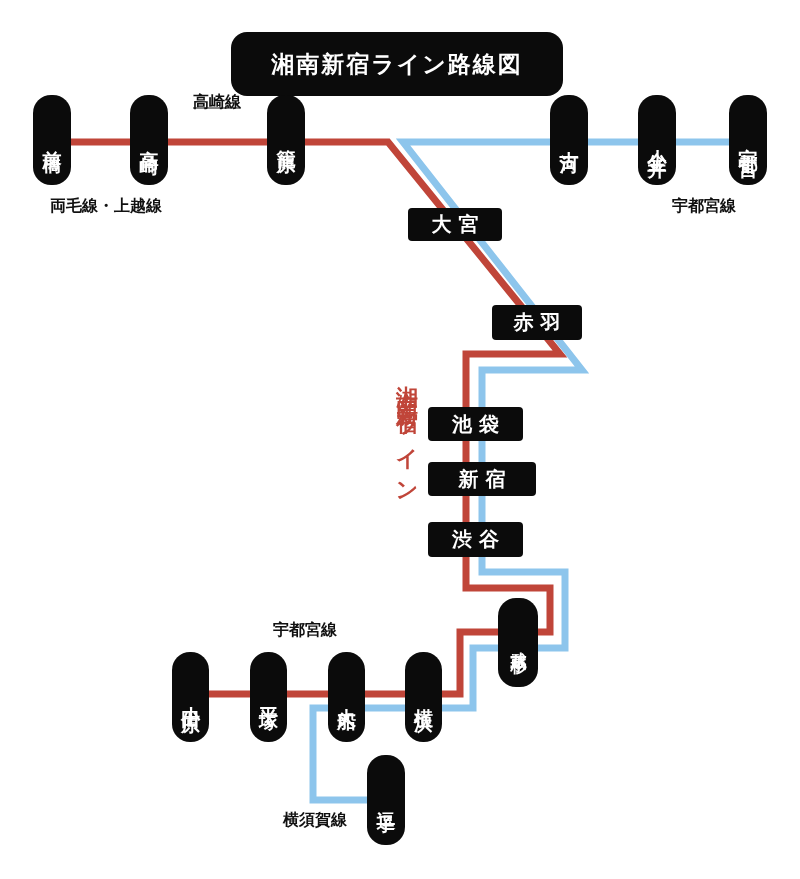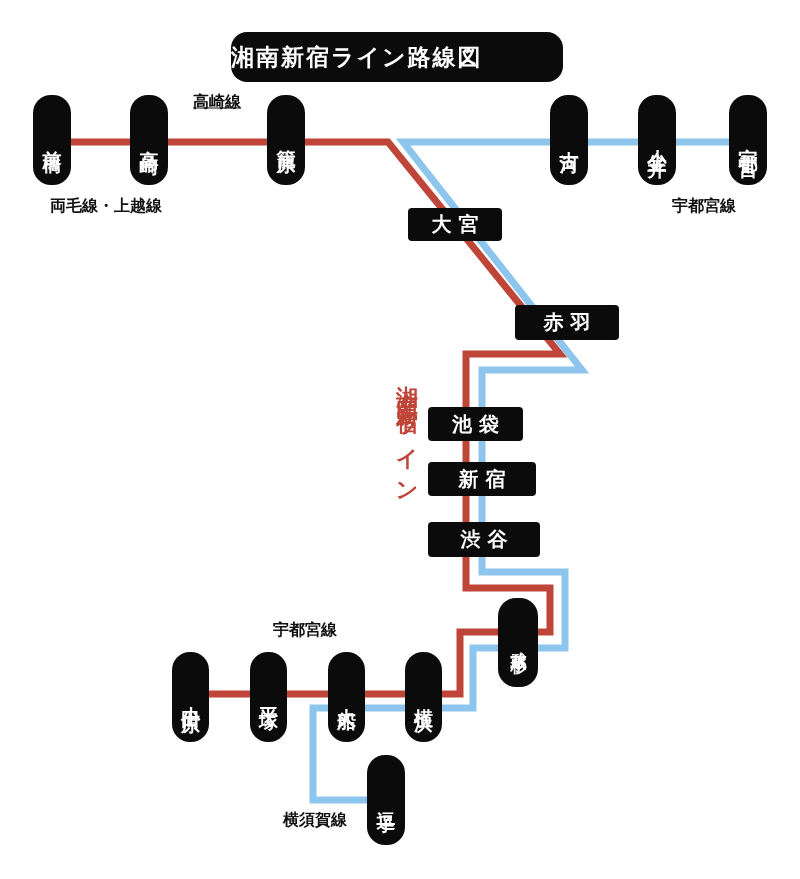--- a/index.html
+++ b/index.html
@@ -12,26 +12,26 @@
     font-family: "Liberation Sans", "DejaVu Sans", sans-serif;
   }
   .route-svg {
     position: absolute;
     left: 0; top: 0;
     width: 800px; height: 879px;
   }
   .title-box {
     position: absolute;
     left: 231px; top: 32px;
-    width: 332px; height: 50px;
+    width: 332px; height: 64px;
     background: var(--station-bg, #0b0b0b);
     border-radius: 16px;
     display: flex;
     align-items: center;
-    justify-content: flex-start;
+    justify-content: center;
     color: var(--station-text, #ffffff);
     font-size: 23px;
     font-weight: bold;
     letter-spacing: 2px;
   }
   .station {
     position: absolute;
     background: var(--station-bg, #0b0b0b);
     color: var(--station-text, #ffffff);
     display: flex;
@@ -115,30 +115,30 @@
       </div>
       <div class="station v" style="left: 638px; top: 95px; width: 38px; height: 90px;">
         <span>小金井</span>
       </div>
       <div class="station v" style="left: 729px; top: 95px; width: 38px; height: 90px;">
         <span>宇都宮</span>
       </div>
       <div class="station h" style="left: 408px; top: 208px; width: 94px; height: 33px;">
         <span>大宮</span>
       </div>
-      <div class="station h" style="left: 515px; top: 305px; width: 104px; height: 35px;">
+      <div class="station h" style="left: 492px; top: 305px; width: 90px; height: 35px;">
         <span>赤羽</span>
       </div>
       <div class="station h" style="left: 428px; top: 407px; width: 95px; height: 34px;">
         <span>池袋</span>
       </div>
       <div class="station h" style="left: 428px; top: 462px; width: 108px; height: 34px;">
         <span>新宿</span>
       </div>
-      <div class="station h" style="left: 428px; top: 522px; width: 112px; height: 35px;">
+      <div class="station h" style="left: 428px; top: 522px; width: 95px; height: 35px;">
         <span>渋谷</span>
       </div>
       <div class="station v small" style="left: 498px; top: 598px; width: 40px; height: 89px;">
         <span>武蔵小杉</span>
       </div>
       <div class="station v" style="left: 172px; top: 652px; width: 37px; height: 90px;">
         <span>小田原</span>
       </div>
       <div class="station v" style="left: 250px; top: 652px; width: 37px; height: 90px;">
         <span>平塚</span>

